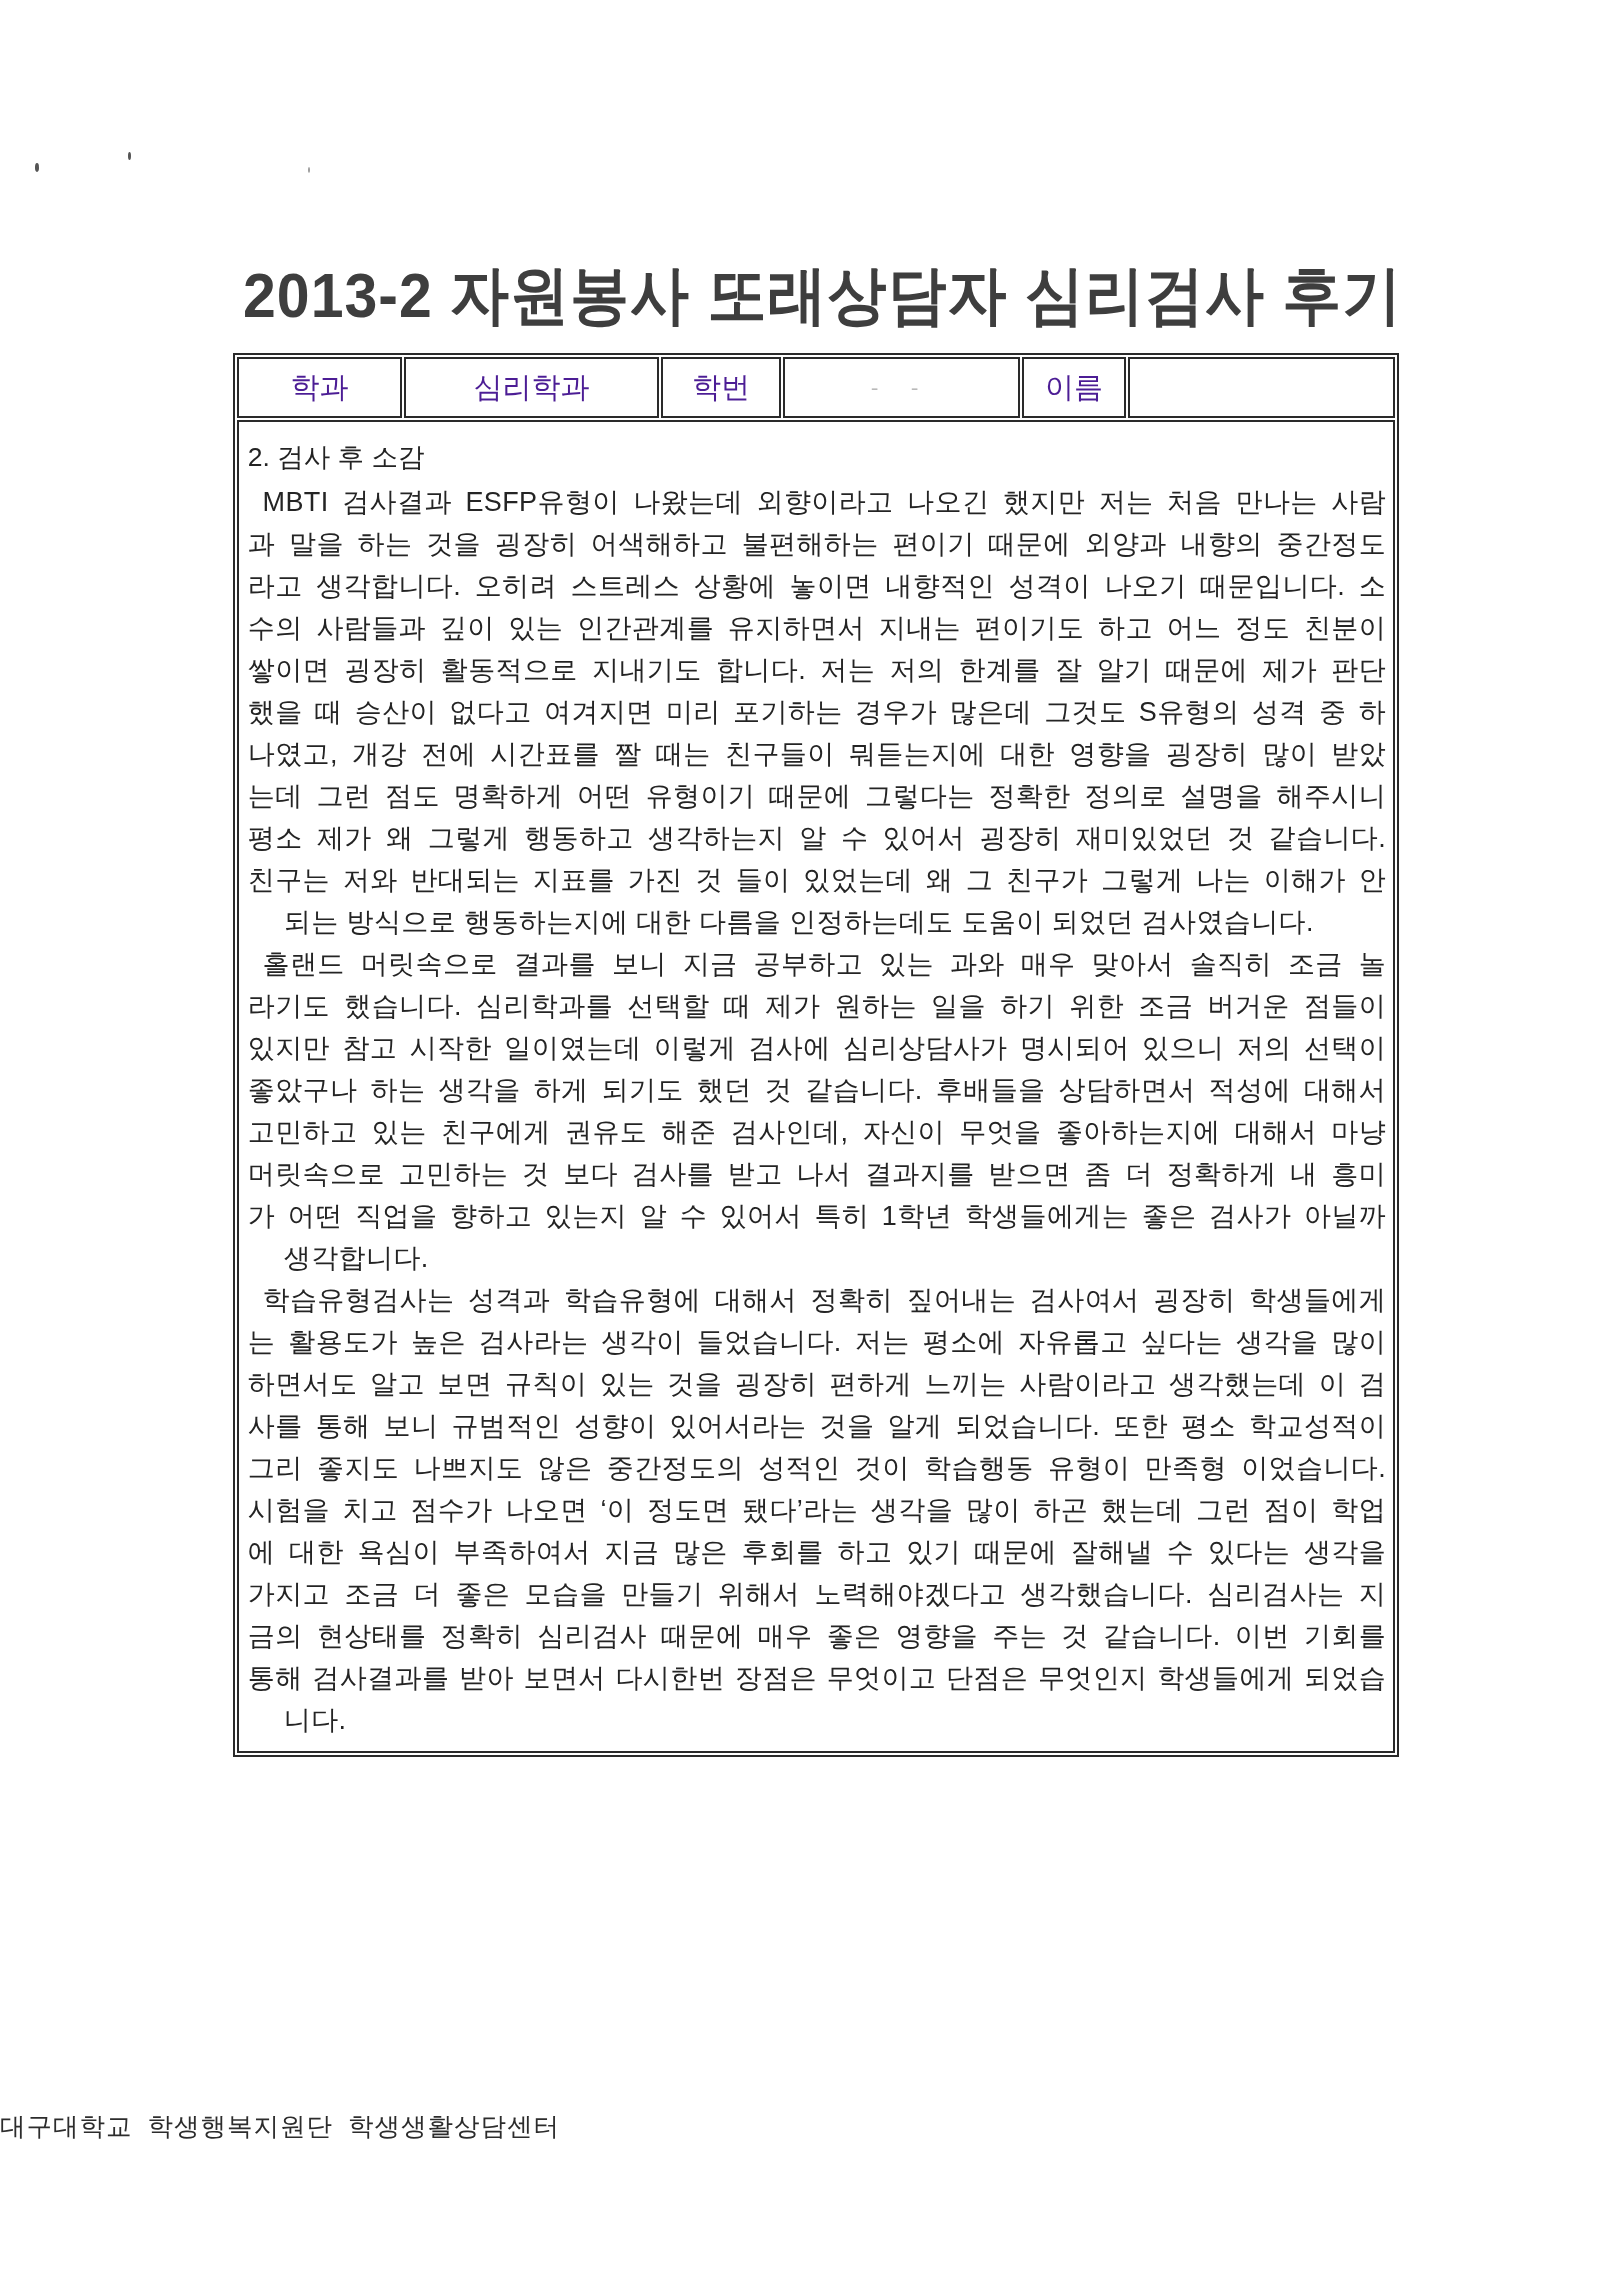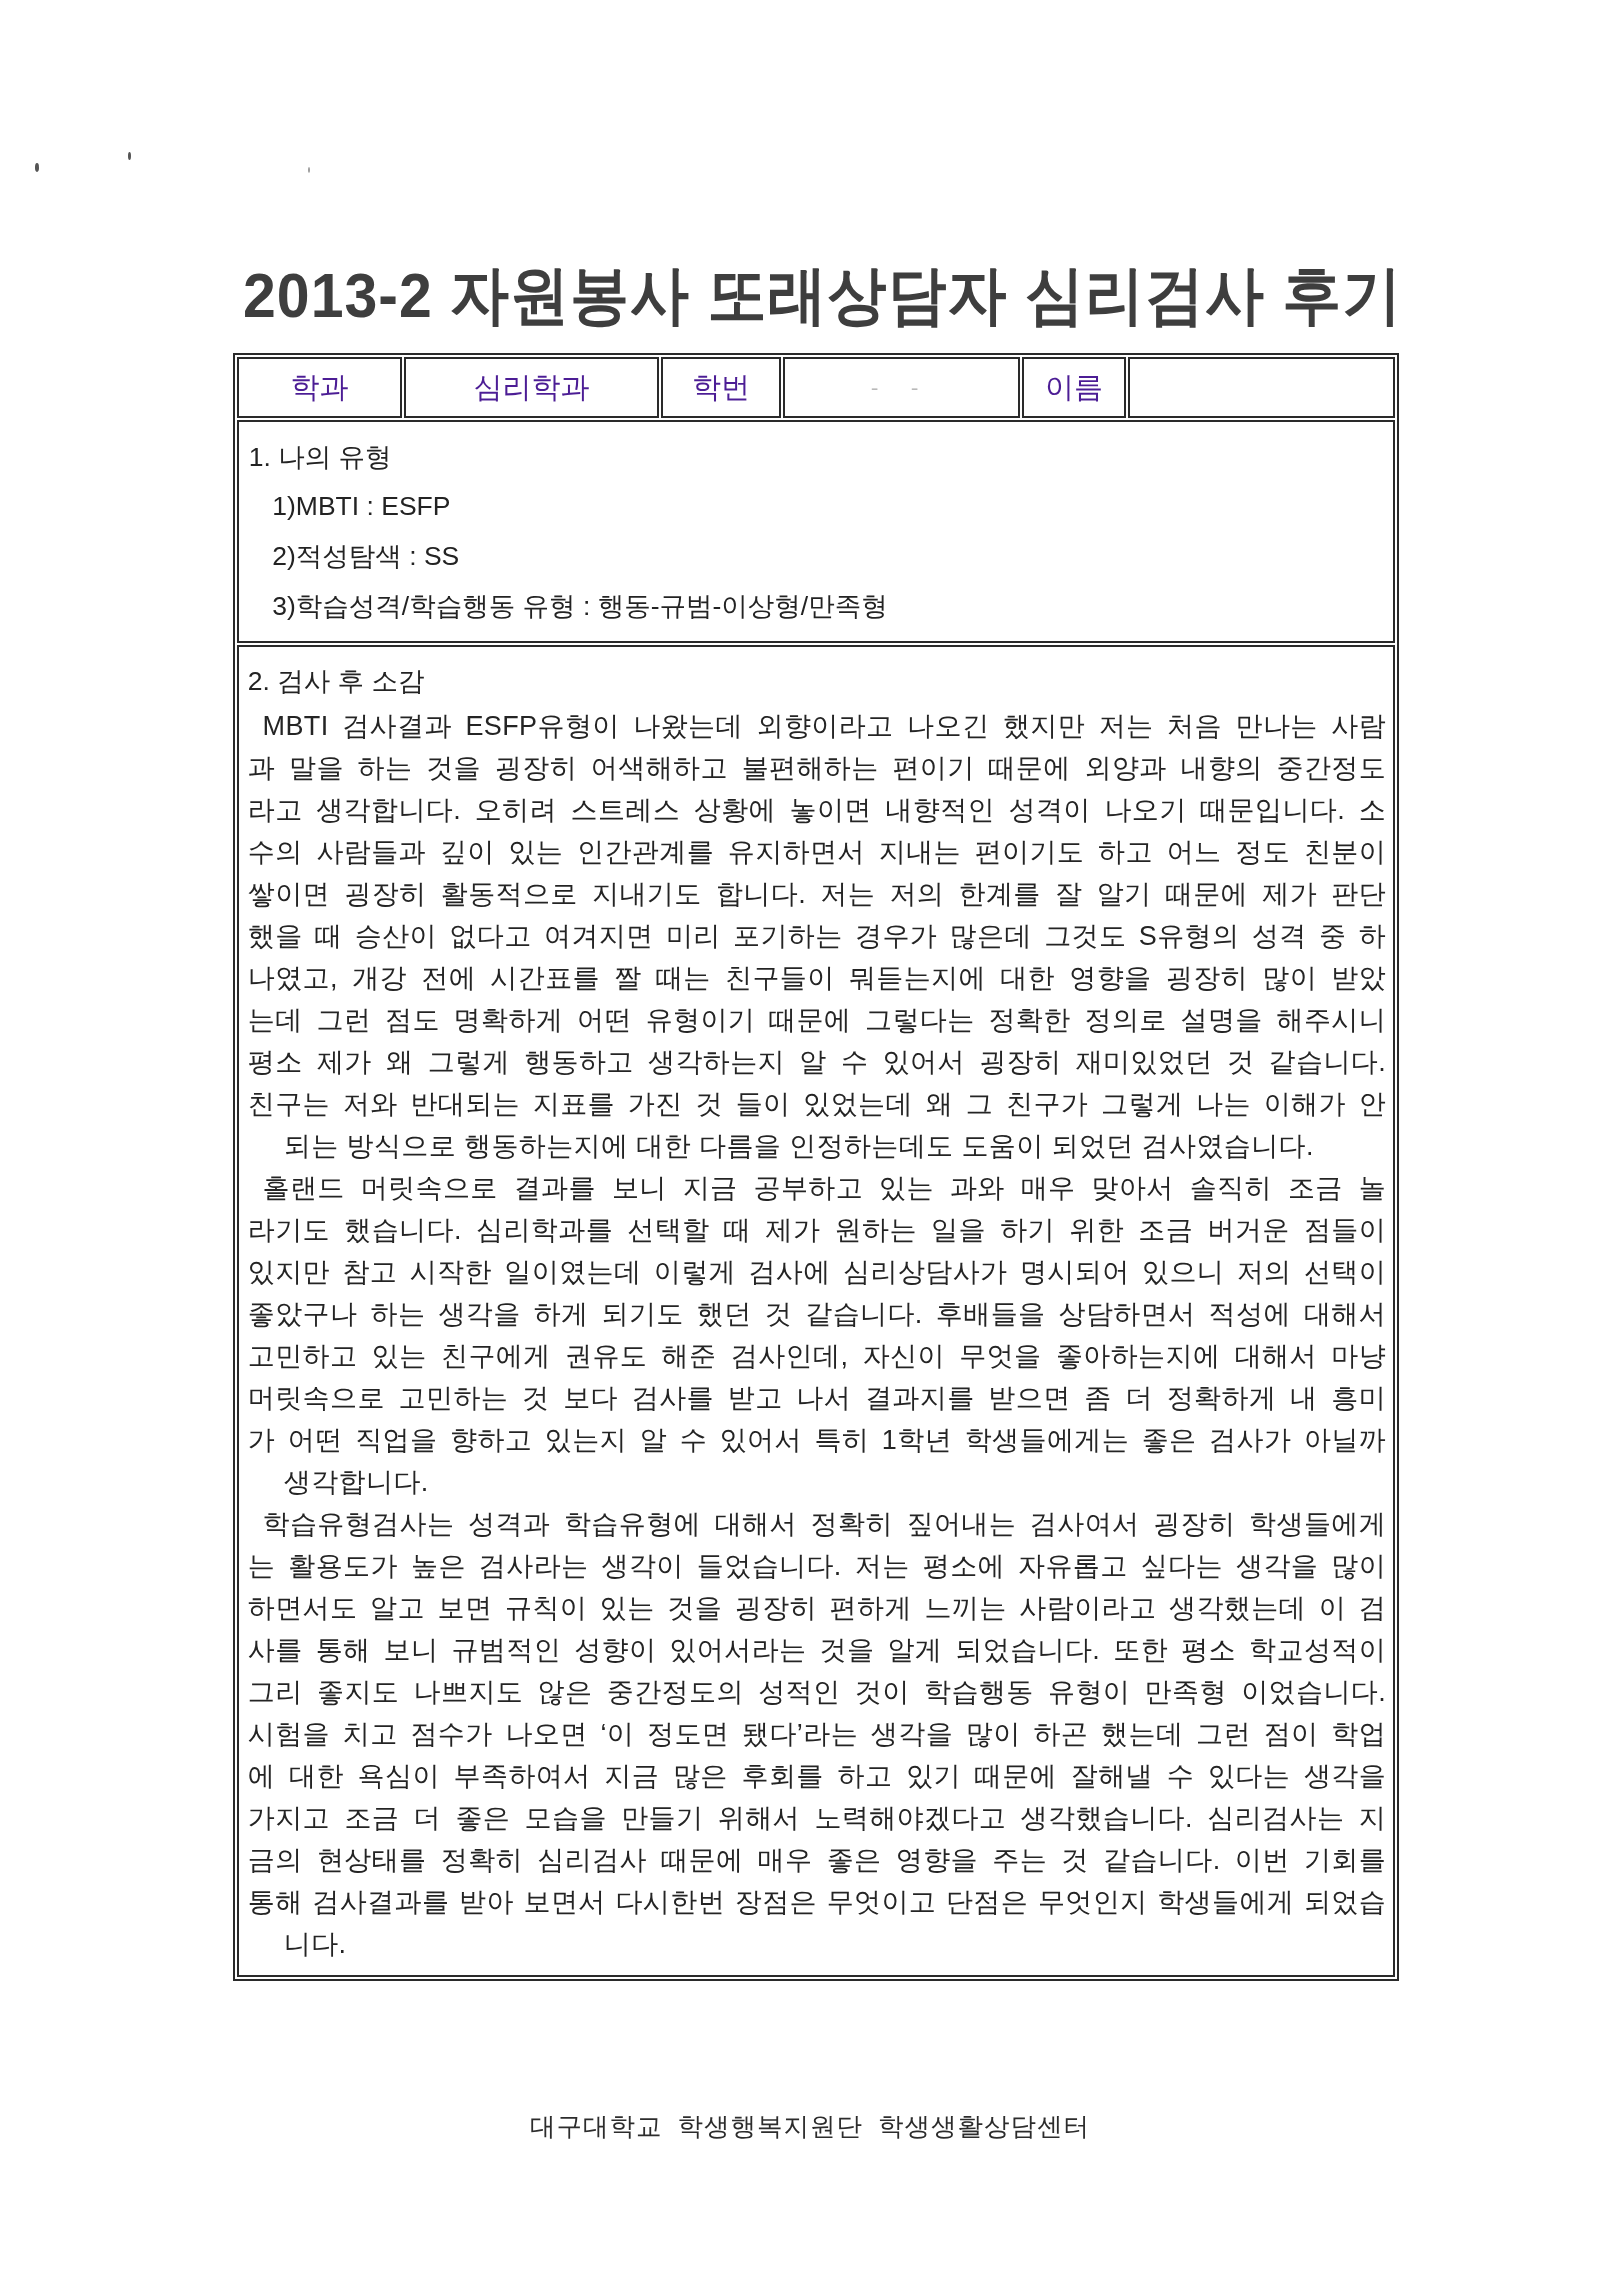--- a/index.html
+++ b/index.html
@@ -88,21 +88,21 @@
     overflow: hidden;
     text-align: justify;
     text-align-last: justify;
   }
   .bl.s { text-align-last: left; margin-left: 36px; }
   .bl.i { text-indent: 14.7px; }
   .page-footer {
     position: absolute;
     left: 0; top: 2109px;
     width: 1620px;
-    text-align: center;
+    text-align: left;
     font-size: 25.5px;
     letter-spacing: 1px;
     word-spacing: 6.9px;
     color: #2c2c2c;
   }
 </style>
 </head>
 <body>
 
 <div class="speck" style="left:35px; top:163px; width:3.9px; height:8.8px;"></div>
@@ -121,28 +121,20 @@
       <col>
   </colgroup>
   <tbody>
       <tr>
     <td class="hdr-cell">학과</td>
     <td class="hdr-cell">심리학과</td>
     <td class="hdr-cell">학번</td>
     <td class="hdr-cell val-faint">- -</td>
     <td class="hdr-cell">이름</td>
     <td class="hdr-cell"></td>
-  </tr>
-  <tr>
-    <td class="sec1-cell" colspan="6">
-      <div class="sec-heading">1. 나의 유형</div>
-      <div class="sec1-item">1)MBTI : ESFP</div>
-      <div class="sec1-item">2)적성탐색 : SS</div>
-      <div class="sec1-item">3)학습성격/학습행동 유형 : 행동-규범-이상형/만족형</div>
-    </td>
   </tr>
   <tr>
     <td class="sec2-cell" colspan="6">
       <div class="sec-heading">2. 검사 후 소감</div>
       <div class="bl i">MBTI 검사결과 ESFP유형이 나왔는데 외향이라고 나오긴 했지만 저는 처음 만나는 사람</div>
       <div class="bl">과 말을 하는 것을 굉장히 어색해하고 불편해하는 편이기 때문에 외양과 내향의 중간정도</div>
       <div class="bl">라고 생각합니다. 오히려 스트레스 상황에 놓이면 내향적인 성격이 나오기 때문입니다. 소</div>
       <div class="bl">수의 사람들과 깊이 있는 인간관계를 유지하면서 지내는 편이기도 하고 어느 정도 친분이</div>
       <div class="bl">쌓이면 굉장히 활동적으로 지내기도 합니다. 저는 저의 한계를 잘 알기 때문에 제가 판단</div>
       <div class="bl">했을 때 승산이 없다고 여겨지면 미리 포기하는 경우가 많은데 그것도 S유형의 성격 중 하</div>

